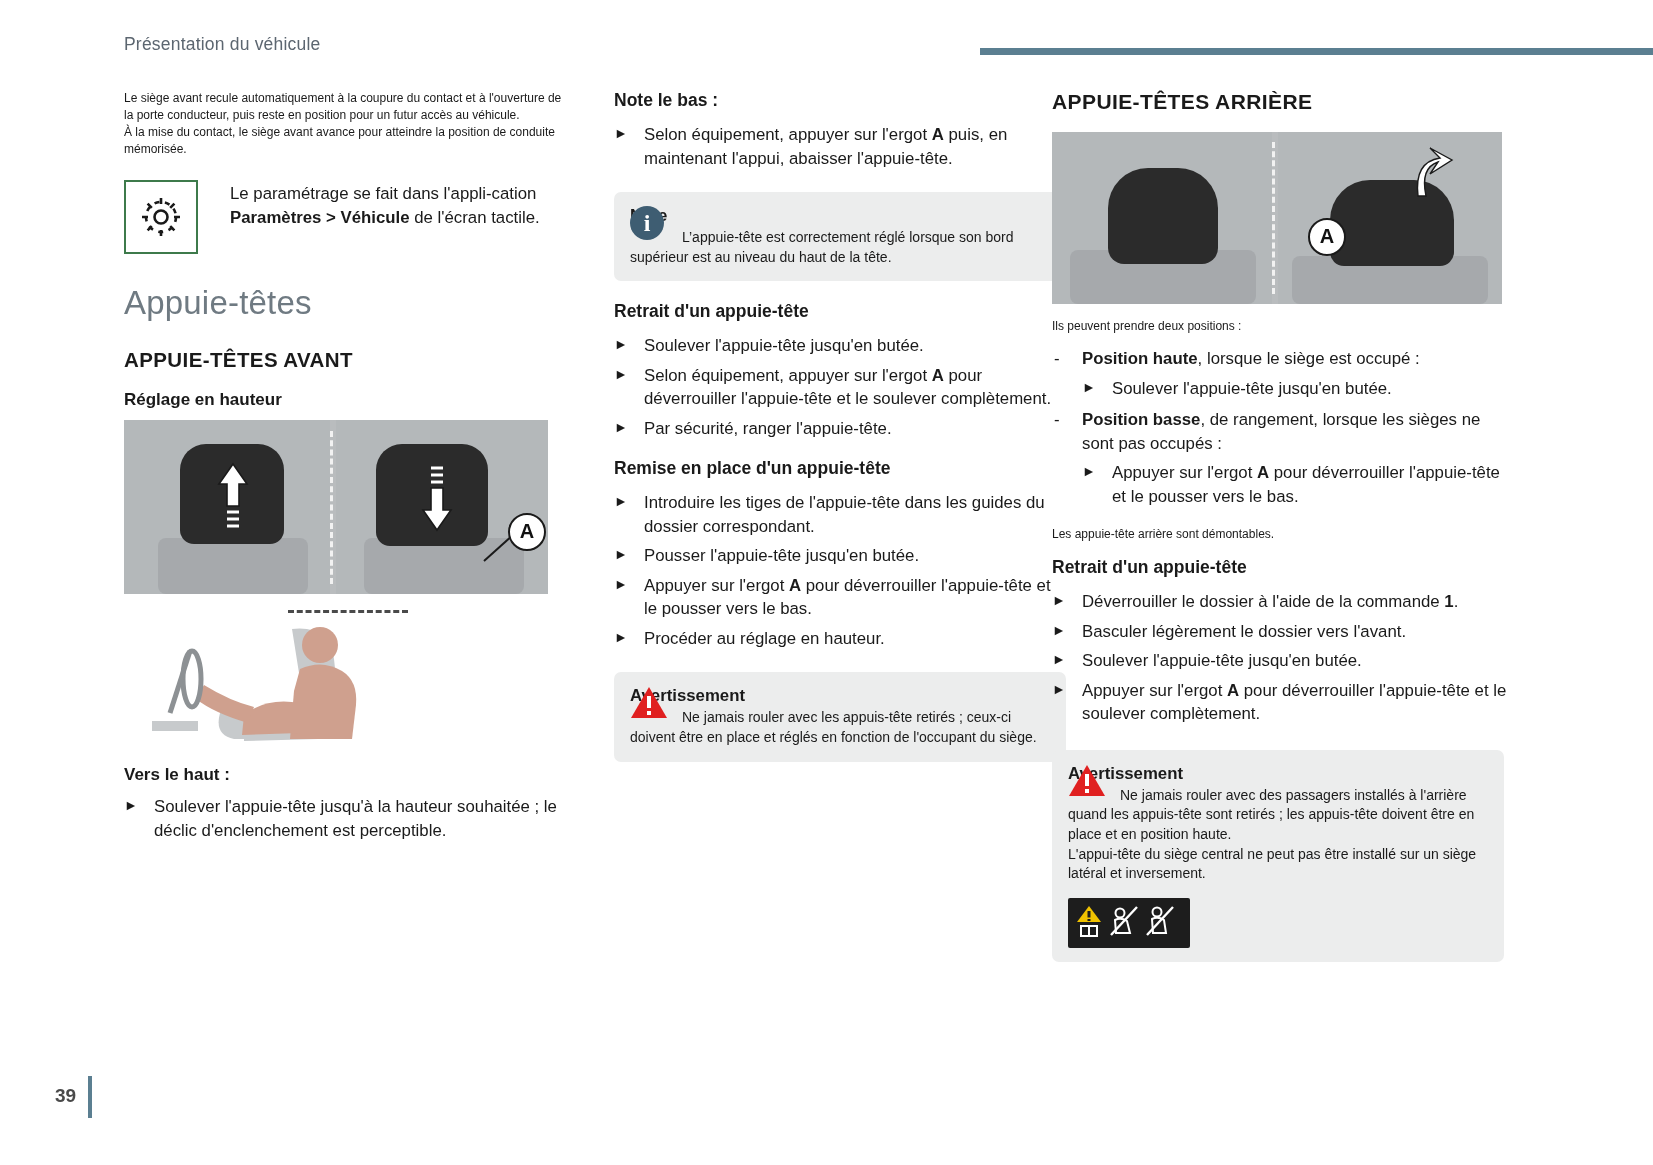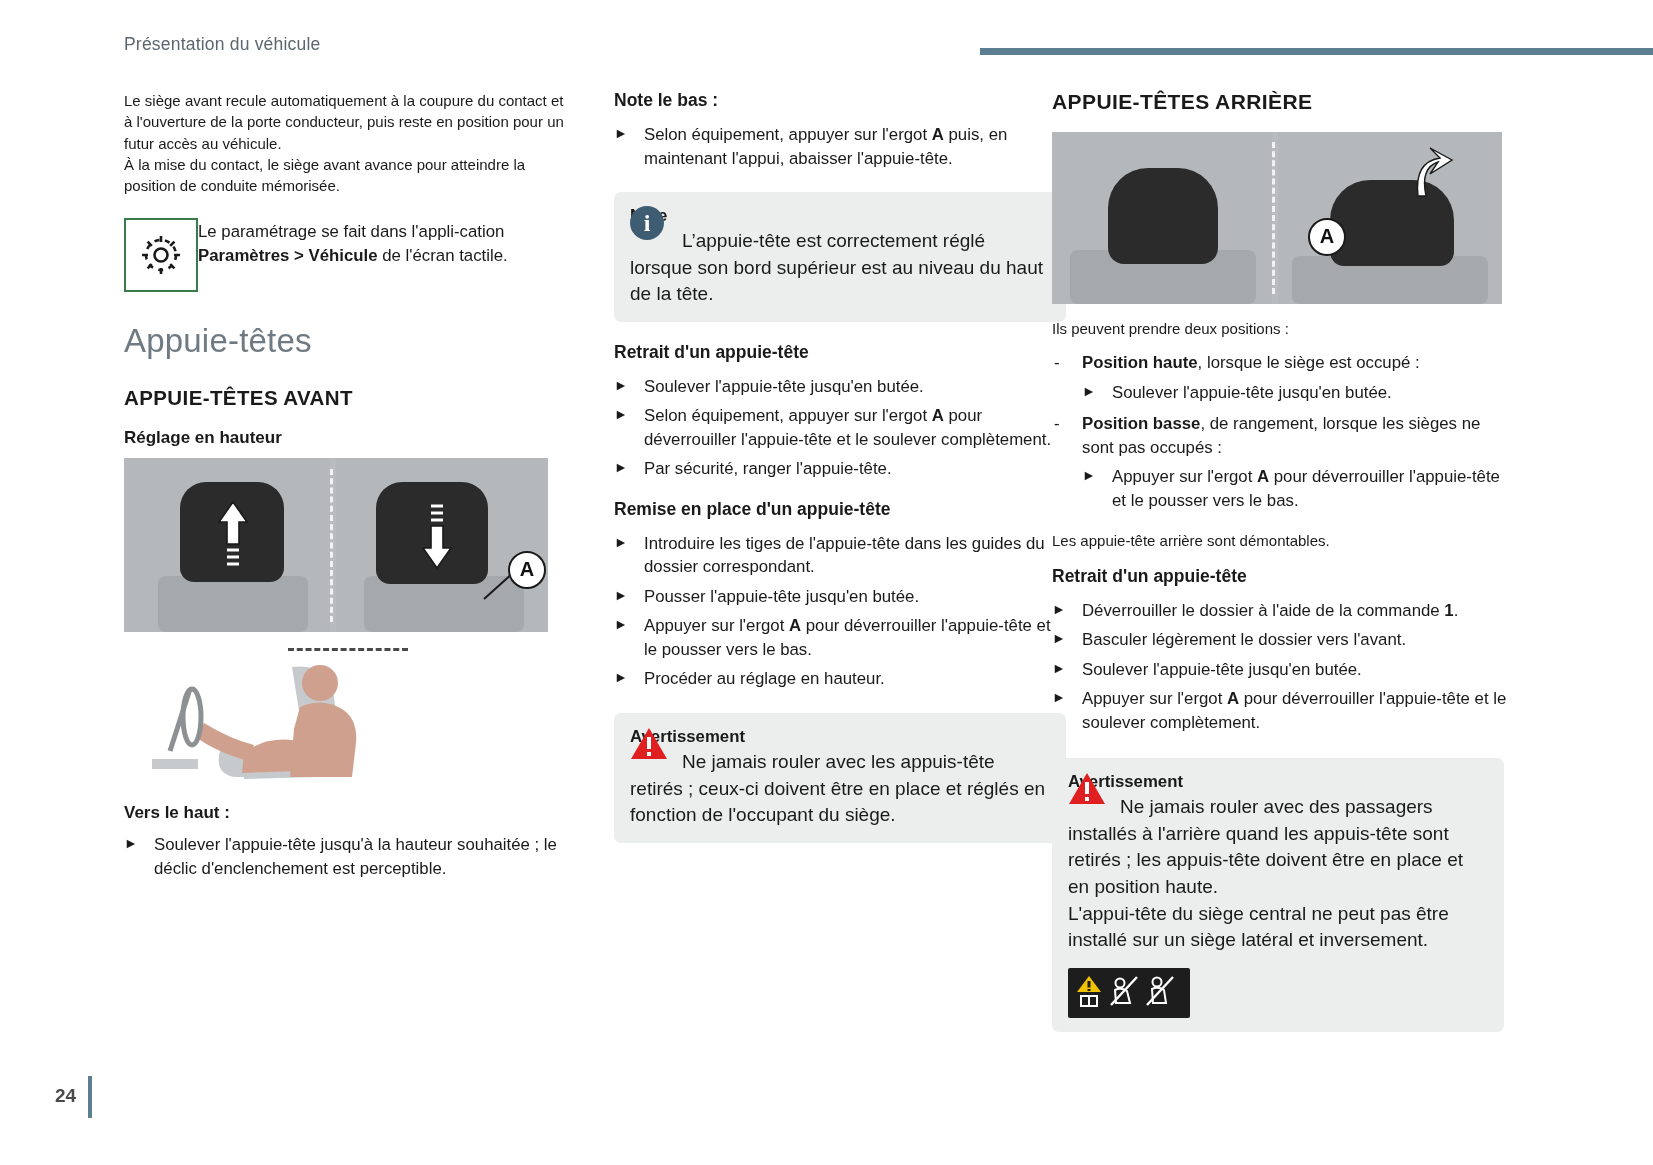--- a/index.html
+++ b/index.html
@@ -63,21 +63,21 @@
   .col1 { left: 124px; width: 448px; }
   .col2 { left: 614px; width: 452px; }
   .col3 { left: 1052px; width: 460px; }
 
   p, li, div.txt {
     font-size: 16.5px;
     line-height: 1.38;
   }
   .para {
     margin: 0 0 0 0;
-    font-size: 15px;
+    font-size: 12px;
     line-height: 1.42;
   }
   .spacer-md { height: 22px; }
 
   h1.section {
     font-size: 33px;
     font-weight: 400;
     color: #6f7a82;
     margin: 0;
     letter-spacing: 0.2px;
@@ -145,21 +145,21 @@
     padding: 14px 16px 14px 16px;
     position: relative;
     box-sizing: border-box;
   }
   .box-head {
     font-weight: bold;
     font-size: 16.8px;
     margin-bottom: 2px;
   }
   .box-body {
-    font-size: 19px;
+    font-size: 14px;
     line-height: 1.4;
   }
   .box-body .first-indent {
     display: inline-block;
     width: 52px;
   }
   .icon-info {
     position: absolute;
     left: 16px;
     top: 14px;
@@ -180,21 +180,21 @@
     top: 14px;
     width: 38px;
     height: 34px;
   }
   .icon-warning svg { display: block; }
 
   
   .gear-row {
     display: flex;
     align-items: flex-start;
-    gap: 0;
+    gap: 32px;
   }
   .gear-box {
     width: 74px;
     height: 74px;
     border: 2px solid #3d7a4b;
     box-sizing: border-box;
     flex: 0 0 74px;
     display: flex;
     align-items: center;
     justify-content: center;
@@ -274,21 +274,21 @@
   b, strong { font-weight: bold; }
 </style>
 </head>
 <body>
 
 <div class="page">
 
   <div class="header-title">Présentation du véhicule</div>
   <div class="header-rule"></div>
   <div class="page-bar"></div>
-  <div class="page-number">24</div>
+  <div class="page-number">39</div>
 
   <div class="col col1">
 
     <div class="para" id="c1-intro">Le siège avant recule automatiquement à la coupure du contact et à l'ouverture de la porte conducteur, puis reste en position pour un futur accès au véhicule.<br>À la mise du contact, le siège avant avance pour atteindre la position de conduite mémorisée.</div>
 
     <div class="spacer-md"></div>
 
     <div class="gear-row">
       <div class="gear-box">
         <svg width="50" height="50" viewBox="0 0 50 50">

